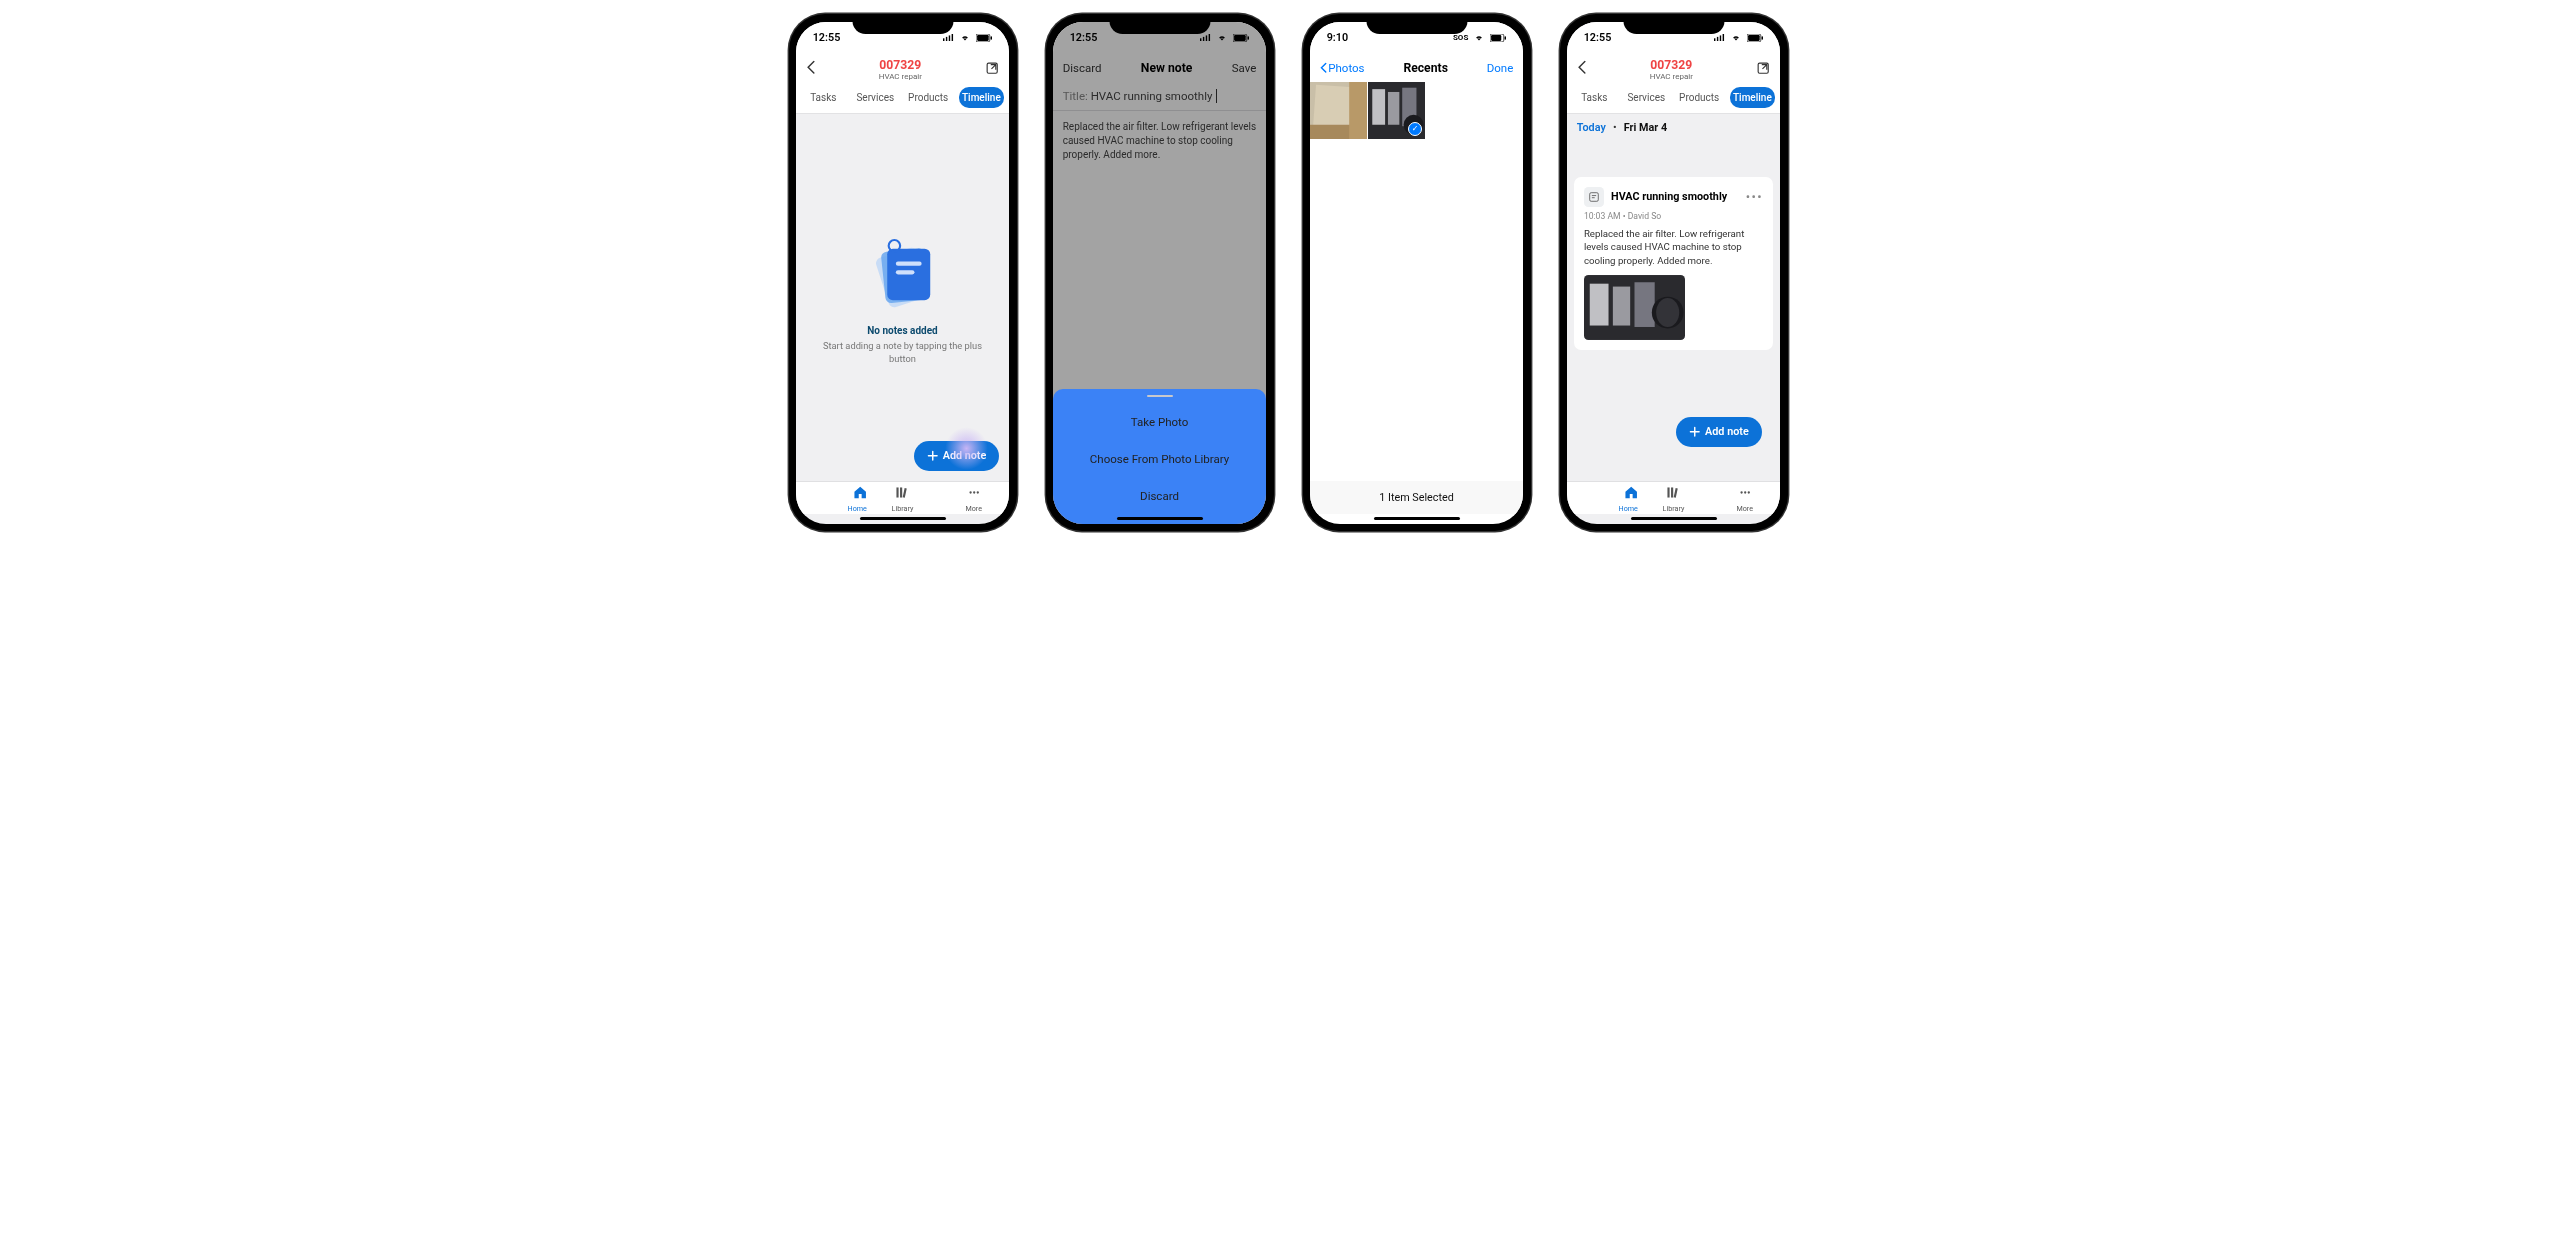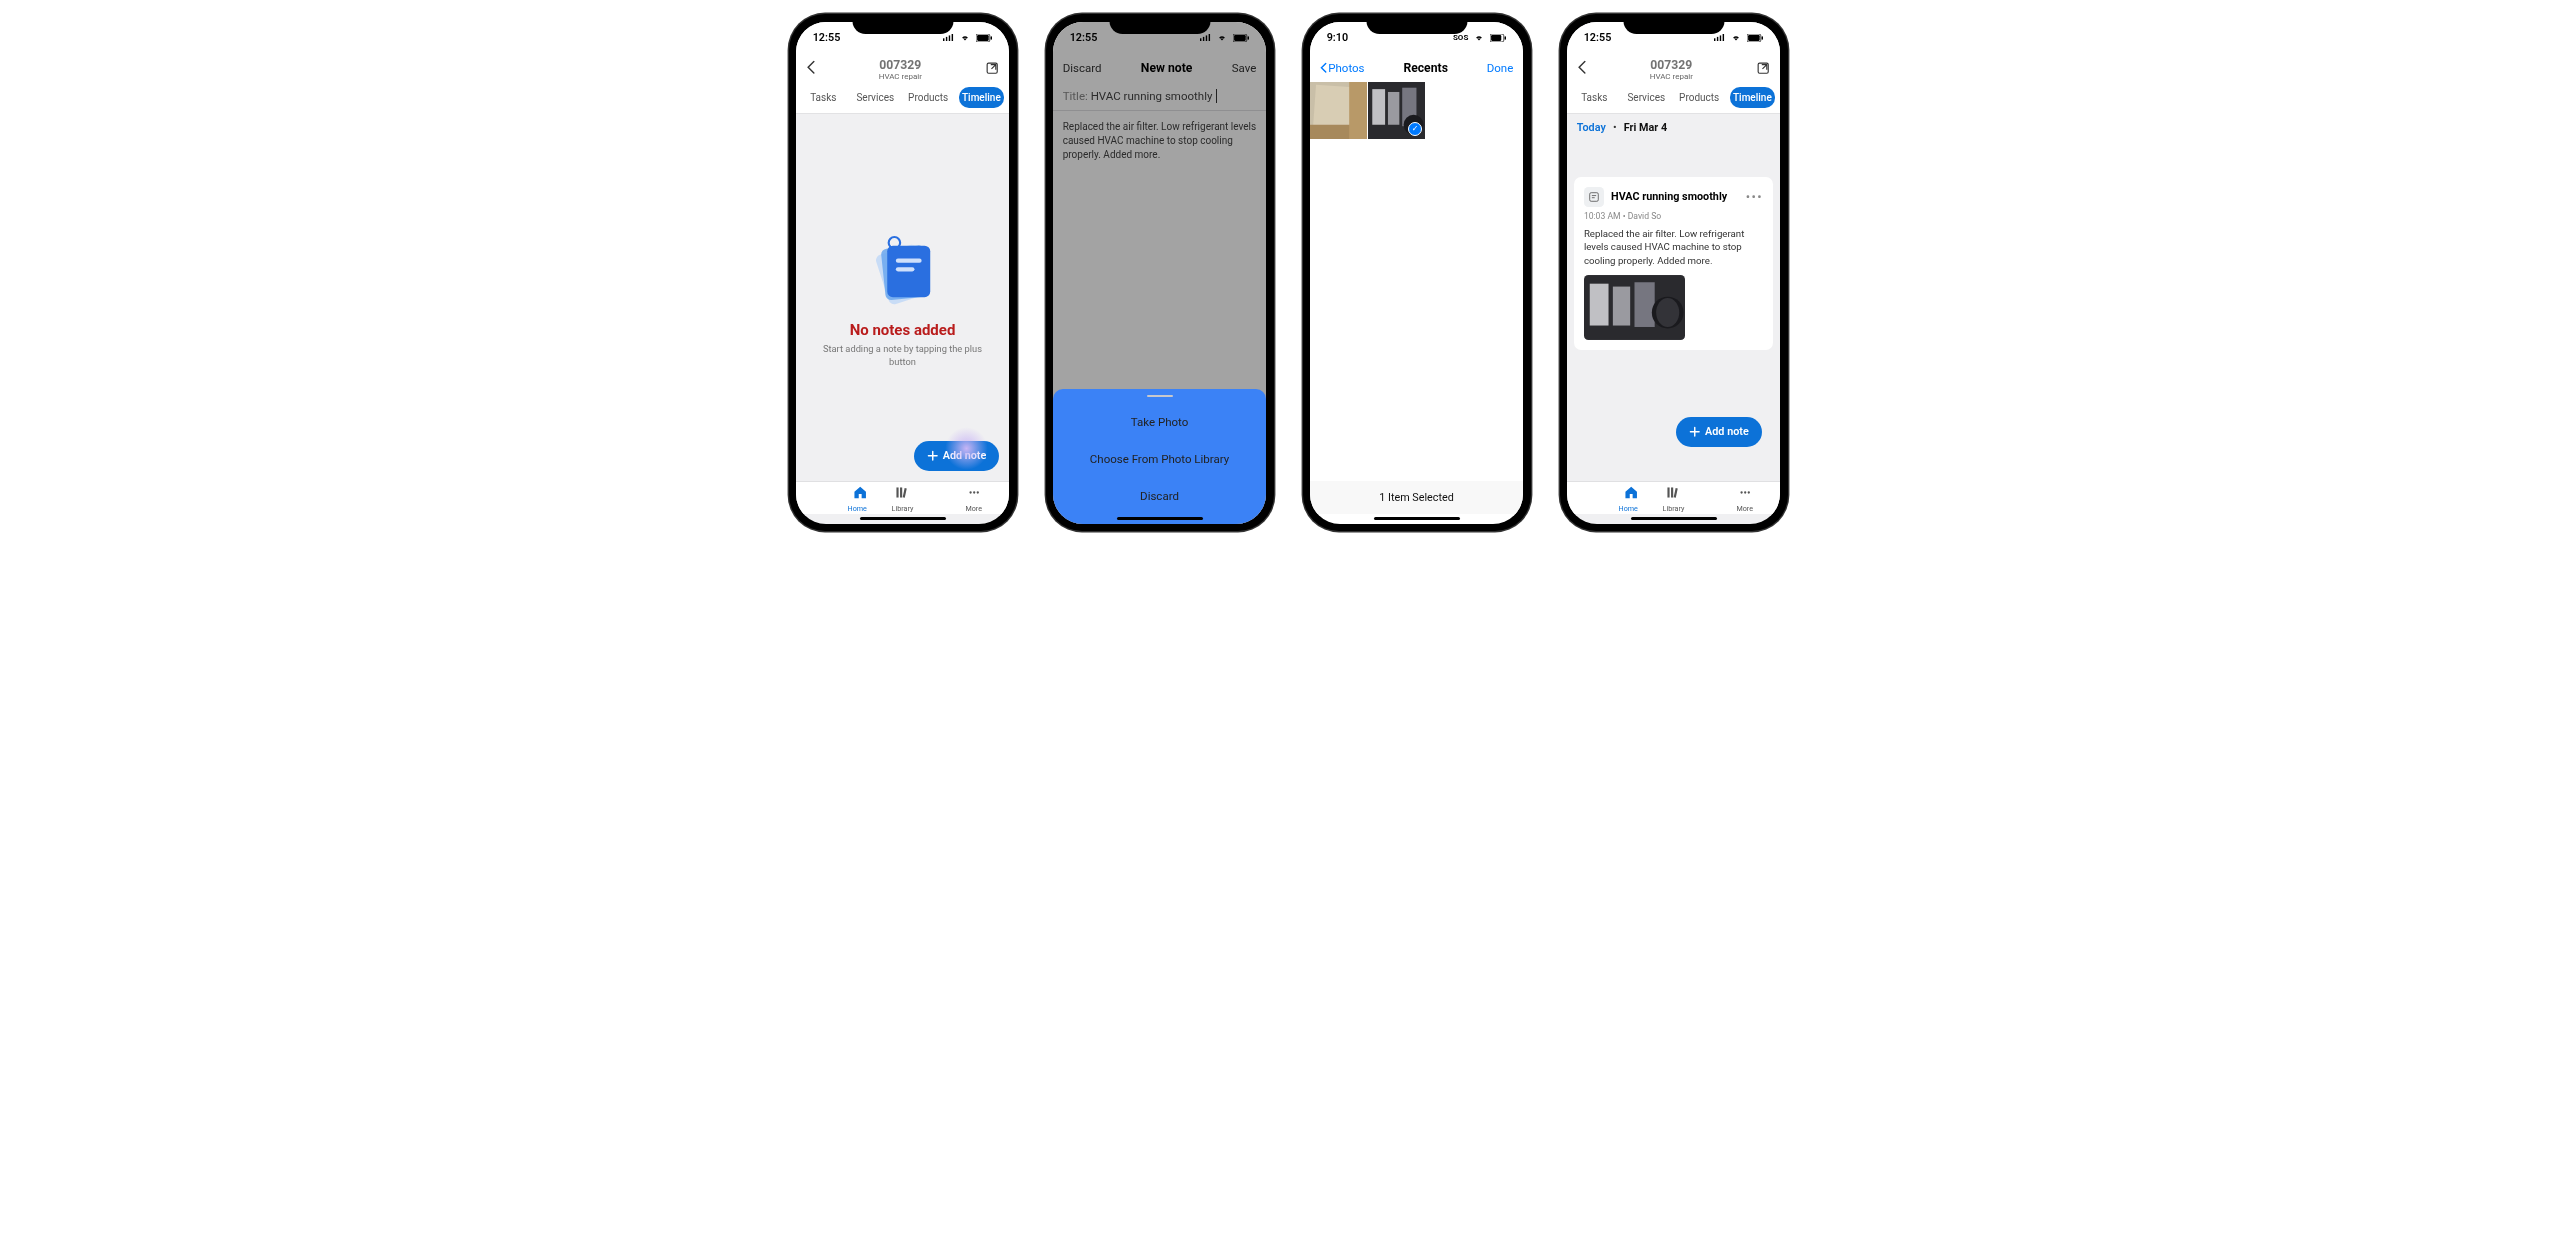--- a/index.html
+++ b/index.html
@@ -5,30 +5,30 @@
   * { box-sizing: border-box; margin: 0; padding: 0; font-family: -apple-system, BlinkMacSystemFont, "Segoe UI", Roboto, sans-serif; }
   body { background: #fff; display: flex; gap: 29px; padding: 14.4px; justify-content: center; align-items: flex-start; }
   .phone { width: 228px; height: 517px; background: #000; border-radius: 36px; padding: 7.2px; position: relative; box-shadow: 0 0 0 1.4px #333; }
   .screen { width: 100%; height: 100%; background: #f0f0f2; border-radius: 30px; overflow: hidden; position: relative; display: flex; flex-direction: column; }
   .notch { position: absolute; top: 0; left: 50%; transform: translateX(-50%); width: 101px; height: 20px; background: #000; border-radius: 0 0 13px 13px; z-index: 100; }
   .statusbar { height: 32px; display: flex; justify-content: space-between; align-items: center; padding: 0 17px; font-size: 10.8px; font-weight: 600; background: #fff; }
   .statusbar .right { display: flex; align-items: center; gap: 6px; font-size: 9.3px; }
   .navhead { background: #fff; padding: 4.3px 10px 5.7px; display: flex; align-items: center; justify-content: space-between; }
   .navhead .back { font-size: 16px; color: #333; }
   .navhead .title-wrap { flex: 1; text-align: center; }
-  .navhead .title-main { font-size: 12.2px; font-weight: 700; color: #737373; }
+  .navhead .title-main { font-size: 12.2px; font-weight: 700; color: #ef4444; }
   .navhead .title-sub { font-size: 8px; color: #666; }
   .navhead .ext { font-size: 13px; color: #333; }
   .segtabs { background: #fff; display: flex; padding: 0 5.7px 5.7px; gap: 8px; border-bottom: 0.7px solid #e2e2e4; }
   .segtabs .tab { flex: 1; text-align: center; font-size: 10px; padding: 5px 2.9px; border-radius: 10px; color: #555; }
   .segtabs .tab.active { background: #0c72d8; color: #fff; font-weight: 500; }
   .content { flex: 1; overflow: auto; position: relative; }
   .empty-state { display:flex; flex-direction:column; align-items:center; justify-content:center; height:100%; padding: 0 21.5px; text-align:center; }
   .empty-illus { width:86px; height:86px; margin-bottom:8.6px; }
-  .empty-title { font-size:15px; font-weight:700; color:#b91c1c; margin-bottom:2.9px; }
+  .empty-title { font-size:10px; font-weight:700; color:#0c4a6e; margin-bottom:2.9px; }
   .empty-sub { font-size:9.3px; color:#777; line-height:1.4; }
   .fab { position:absolute; right:10px; bottom:10px; background:#0c72d8; color:#fff; border-radius:17px; padding:8.6px 13px; font-size:10.8px; font-weight:600; display:flex; align-items:center; gap:4.3px; }
   .fab-glow { position:absolute; right:21.5px; bottom:11.5px; width:43px; height:43px; border-radius:50%; background:radial-gradient(circle,#c8b5f5 0%,rgba(200,181,245,0) 70%); z-index:2; pointer-events:none; }
   .bottomnav { background:#fff; border-top:0.7px solid #e0e0e2; display:flex; padding:4.3px 0 1.4px; }
   .bottomnav .item { flex:1; display:flex; flex-direction:column; align-items:center; gap:1.4px; font-size:7.2px; color:#555; }
   .bottomnav .item.active { color:#0c72d8;align-items:flex-end; }
   .bottomnav .icon { font-size:13px; }
   .home-ind { height:2.9px; width:86px; background:#000; border-radius:2.2px; margin:2.9px auto 4.3px; }
 
   

